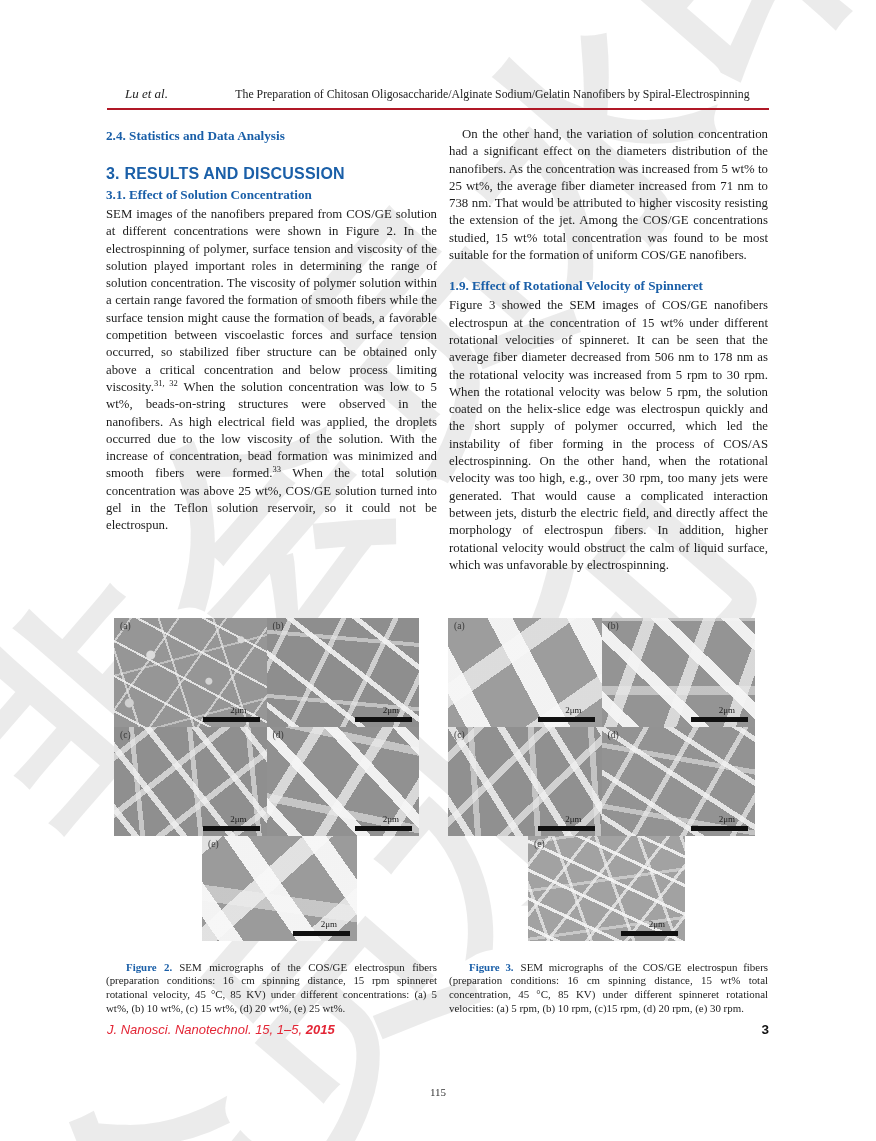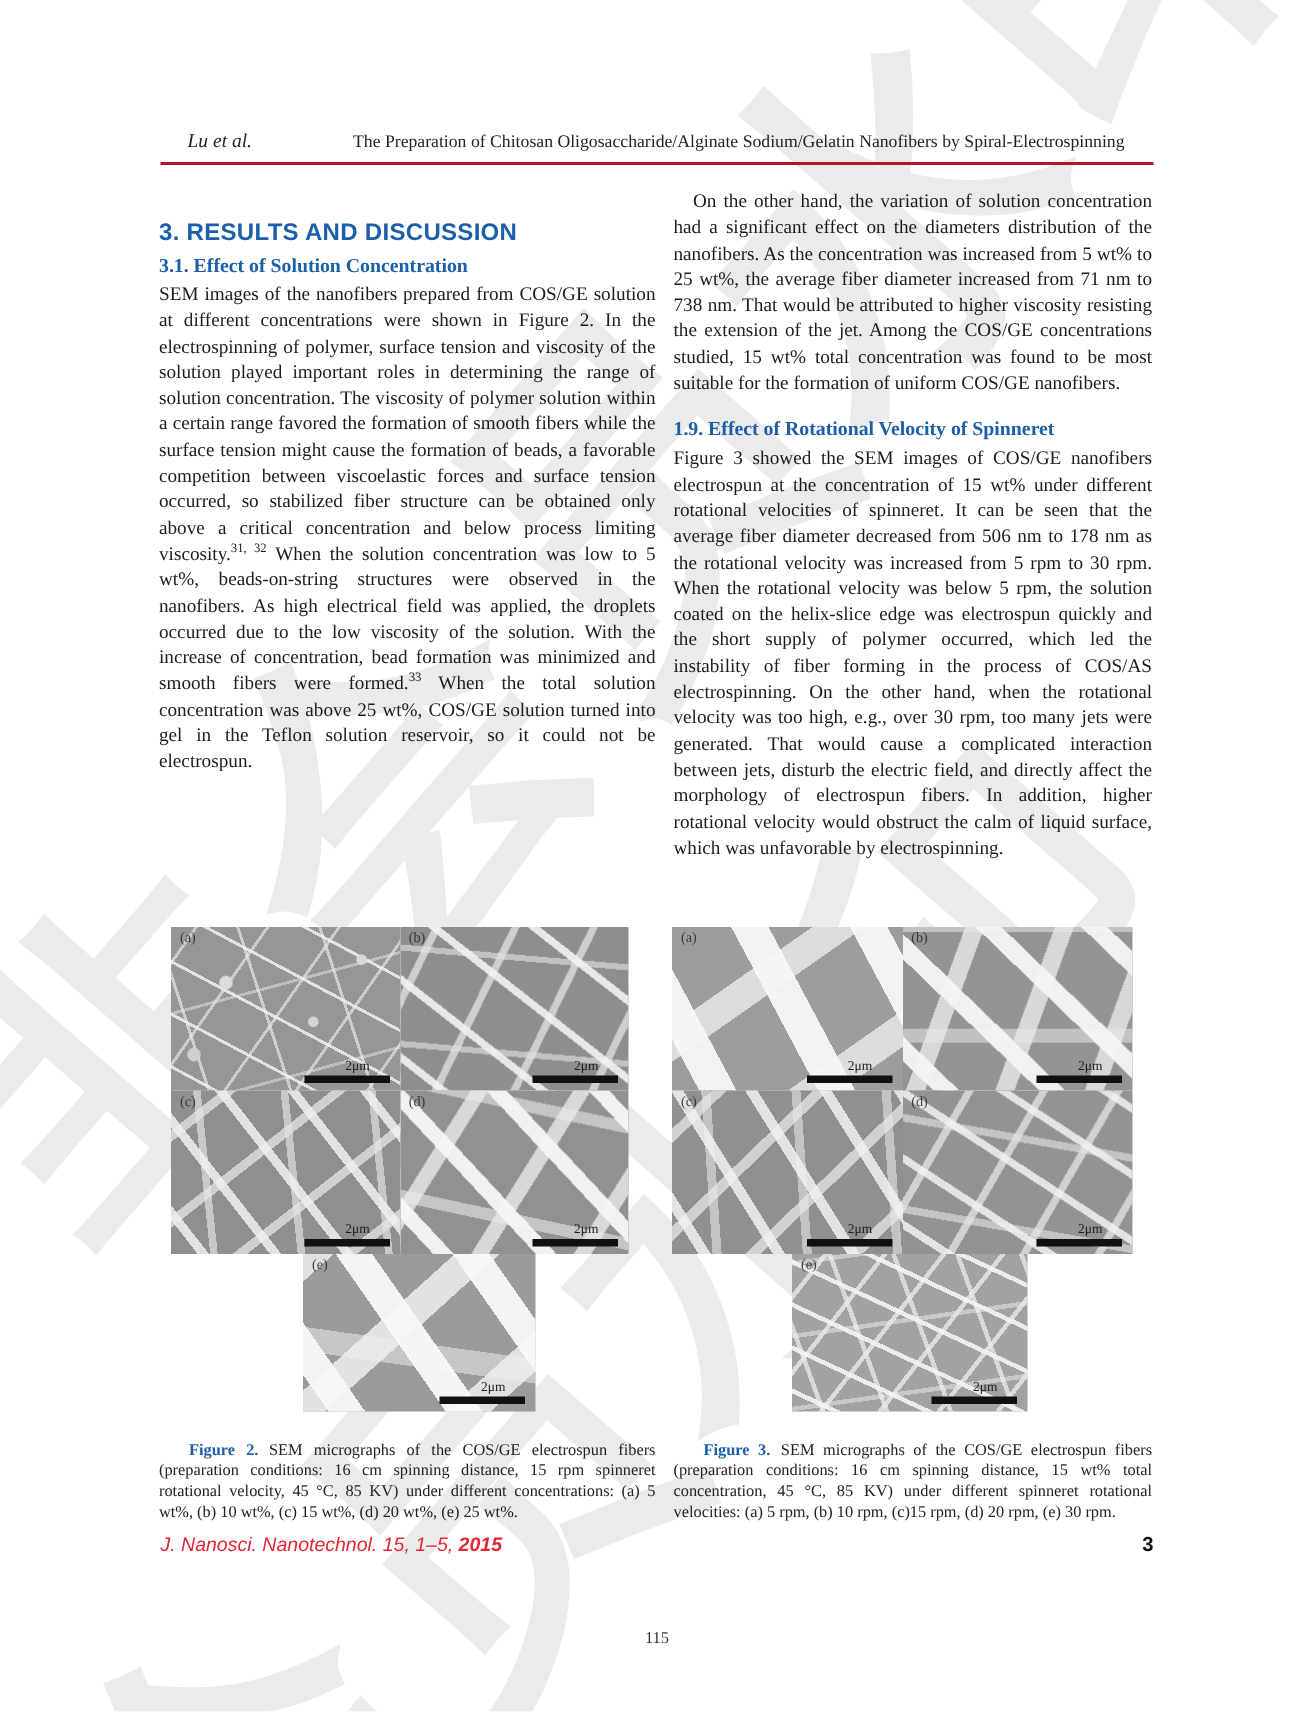--- a/index.html
+++ b/index.html
@@ -123,20 +123,21 @@
   <div class="wm wm1">非会员水印</div>
   <div class="wm wm2">非会员水印</div>
 
   <div class="header-row">
     <span class="run-author">Lu et al.</span>
     <span class="run-title">The Preparation of Chitosan Oligosaccharide/Alginate Sodium/Gelatin Nanofibers by Spiral-Electrospinning</span>
   </div>
   <div class="rule"></div>
 
   <div class="col col-left">
+    <h3 class="h-serif" style="margin-top:2px;">2.4. Statistics and Data Analysis</h3>
 
     <h2 class="h-sans">3. RESULTS AND DISCUSSION</h2>
     <h3 class="h-serif">3.1. Effect of Solution Concentration</h3>
     <p class="bodyp"><span>SEM images of the nanofibers prepared from COS/GE solution at different concentrations were shown in Figure 2. In the electrospinning of polymer, surface tension and viscosity of the solution played important roles in determining the range of solution concentration. The viscosity of polymer solution within a certain range favored the formation of smooth fibers while the surface tension might cause the formation of beads, a favorable competition between viscoelastic forces and surface tension occurred, so stabilized fiber structure can be obtained only above a critical concentration and below process limiting viscosity.</span><sup class="ref">31, 32</sup><span> When the solution concentration was low to 5 wt%, beads-on-string structures were observed in the nanofibers. As high electrical field was applied, the droplets occurred due to the low viscosity of the solution. With the increase of concentration, bead formation was minimized and smooth fibers were formed.</span><sup class="ref">33</sup><span> When the total solution concentration was above 25 wt%, COS/GE solution turned into gel in the Teflon solution reservoir, so it could not be electrospun.</span></p>
   </div>
 
   <div class="col col-right">
     <p class="bodyp indent">On the other hand, the variation of solution concentration had a significant effect on the diameters distribution of the nanofibers. As the concentration was increased from 5 wt% to 25 wt%, the average fiber diameter increased from 71 nm to 738 nm. That would be attributed to higher viscosity resisting the extension of the jet. Among the COS/GE concentrations studied, 15 wt% total concentration was found to be most suitable for the formation of uniform COS/GE nanofibers.</p>
     <div class="gap"></div>
     <h3 class="h-serif">1.9. Effect of Rotational Velocity of Spinneret</h3>

